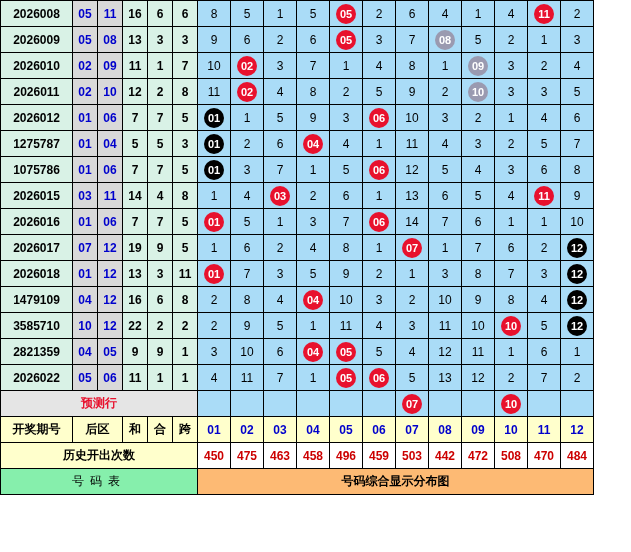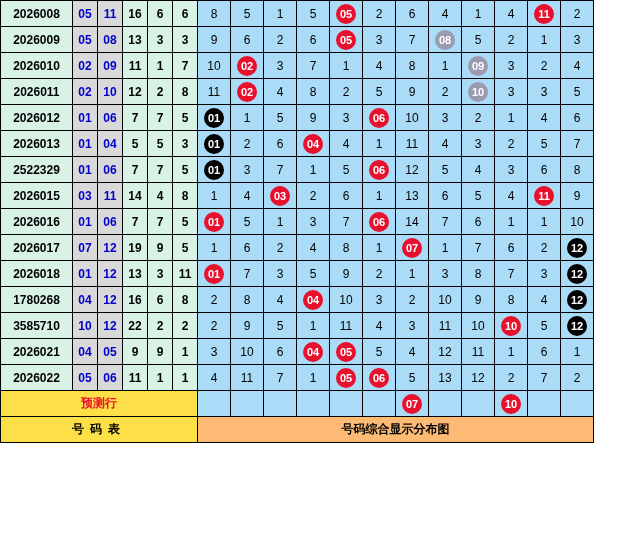--- a/index.html
+++ b/index.html
@@ -49,21 +49,21 @@
     font-weight: bold;
     text-align: center;
   }
   .ball.red { background: #e8112d; color: #ffffff; }
   .ball.black { background: #000000; color: #ffffff; }
   .ball.gray { background: #9a9ab0; color: #ffffff; }
   .plain { font-size: 12px; color: #000; }
 
   
   .predict-label {
-    background: #fde047;
+    background: #e5e5e5;
     color: #e8112d;
     font-weight: bold;
     font-size: 12.5px;
   }
   .predict-cell { background: #aadcf7; }
 
   
   .hdr {
     background: #ffffcc;
     font-weight: bold;
@@ -87,22 +87,22 @@
     font-size: 12.5px;
     color: #cc0000;
   }
   .stat-val2 {
     background: #ffffff;
     font-weight: bold;
     font-size: 12.5px;
     color: #cc0000;
   }
   .foot-left {
-    background: #fde047;
-    font-weight: bold;
+    background: #86efac;
+    font-weight: normal;
     font-size: 13px;
     letter-spacing: 6px;
   }
   .foot-right {
     background: #fdba74;
     font-weight: bold;
     font-size: 13.5px;
   }
 </style>
 </head>
@@ -205,41 +205,41 @@
           <td class="c-num"><span class="plain">3</span></td>
           <td class="c-num"><span class="ball red">06</span></td>
           <td class="c-num"><span class="plain">10</span></td>
           <td class="c-num"><span class="plain">3</span></td>
           <td class="c-num"><span class="plain">2</span></td>
           <td class="c-num"><span class="plain">1</span></td>
           <td class="c-num"><span class="plain">4</span></td>
           <td class="c-num"><span class="plain">6</span></td>
         </tr>
         <tr>
-          <td class="c-issue">2026013</td>
+          <td class="c-issue">1275787</td>
           <td class="c-back back-blue">01</td>
           <td class="c-back back-blue">04</td>
           <td class="c-he">5</td>
           <td class="c-hz">5</td>
           <td class="c-kua">3</td>
           <td class="c-num"><span class="ball black">01</span></td>
           <td class="c-num"><span class="plain">2</span></td>
           <td class="c-num"><span class="plain">6</span></td>
           <td class="c-num"><span class="ball red">04</span></td>
           <td class="c-num"><span class="plain">4</span></td>
           <td class="c-num"><span class="plain">1</span></td>
           <td class="c-num"><span class="plain">11</span></td>
           <td class="c-num"><span class="plain">4</span></td>
           <td class="c-num"><span class="plain">3</span></td>
           <td class="c-num"><span class="plain">2</span></td>
           <td class="c-num"><span class="plain">5</span></td>
           <td class="c-num"><span class="plain">7</span></td>
         </tr>
         <tr>
-          <td class="c-issue">2522329</td>
+          <td class="c-issue">1075786</td>
           <td class="c-back back-blue">01</td>
           <td class="c-back back-blue">06</td>
           <td class="c-he">7</td>
           <td class="c-hz">7</td>
           <td class="c-kua">5</td>
           <td class="c-num"><span class="ball black">01</span></td>
           <td class="c-num"><span class="plain">3</span></td>
           <td class="c-num"><span class="plain">7</span></td>
           <td class="c-num"><span class="plain">1</span></td>
           <td class="c-num"><span class="plain">5</span></td>
@@ -325,21 +325,21 @@
           <td class="c-num"><span class="plain">9</span></td>
           <td class="c-num"><span class="plain">2</span></td>
           <td class="c-num"><span class="plain">1</span></td>
           <td class="c-num"><span class="plain">3</span></td>
           <td class="c-num"><span class="plain">8</span></td>
           <td class="c-num"><span class="plain">7</span></td>
           <td class="c-num"><span class="plain">3</span></td>
           <td class="c-num"><span class="ball black">12</span></td>
         </tr>
         <tr>
-          <td class="c-issue">1780268</td>
+          <td class="c-issue">1479109</td>
           <td class="c-back back-blue">04</td>
           <td class="c-back back-blue">12</td>
           <td class="c-he">16</td>
           <td class="c-hz">6</td>
           <td class="c-kua">8</td>
           <td class="c-num"><span class="plain">2</span></td>
           <td class="c-num"><span class="plain">8</span></td>
           <td class="c-num"><span class="plain">4</span></td>
           <td class="c-num"><span class="ball red">04</span></td>
           <td class="c-num"><span class="plain">10</span></td>
@@ -365,21 +365,21 @@
           <td class="c-num"><span class="plain">11</span></td>
           <td class="c-num"><span class="plain">4</span></td>
           <td class="c-num"><span class="plain">3</span></td>
           <td class="c-num"><span class="plain">11</span></td>
           <td class="c-num"><span class="plain">10</span></td>
           <td class="c-num"><span class="ball red">10</span></td>
           <td class="c-num"><span class="plain">5</span></td>
           <td class="c-num"><span class="ball black">12</span></td>
         </tr>
         <tr>
-          <td class="c-issue">2026021</td>
+          <td class="c-issue">2821359</td>
           <td class="c-back back-blue">04</td>
           <td class="c-back back-blue">05</td>
           <td class="c-he">9</td>
           <td class="c-hz">9</td>
           <td class="c-kua">1</td>
           <td class="c-num"><span class="plain">3</span></td>
           <td class="c-num"><span class="plain">10</span></td>
           <td class="c-num"><span class="plain">6</span></td>
           <td class="c-num"><span class="ball red">04</span></td>
           <td class="c-num"><span class="ball red">05</span></td>
@@ -420,18 +420,52 @@
           <td class="predict-cell"></td>
           <td class="predict-cell"></td>
           <td class="predict-cell"><span class="ball red">07</span></td>
           <td class="predict-cell"></td>
           <td class="predict-cell"></td>
           <td class="predict-cell"><span class="ball red">10</span></td>
           <td class="predict-cell"></td>
           <td class="predict-cell"></td>
         </tr>
         <tr>
+          <td class="hdr">开奖期号</td>
+          <td class="hdr" colspan="2">后区</td>
+          <td class="hdr">和</td>
+          <td class="hdr">合</td>
+          <td class="hdr">跨</td>
+          <td class="hdr-num">01</td>
+          <td class="hdr-num">02</td>
+          <td class="hdr-num">03</td>
+          <td class="hdr-num">04</td>
+          <td class="hdr-num">05</td>
+          <td class="hdr-num">06</td>
+          <td class="hdr-num">07</td>
+          <td class="hdr-num">08</td>
+          <td class="hdr-num">09</td>
+          <td class="hdr-num">10</td>
+          <td class="hdr-num">11</td>
+          <td class="hdr-num">12</td>
+        </tr>
+        <tr>
+          <td class="stat-label" colspan="6">历史开出次数</td>
+          <td class="stat-val">450</td>
+          <td class="stat-val">475</td>
+          <td class="stat-val">463</td>
+          <td class="stat-val">458</td>
+          <td class="stat-val">496</td>
+          <td class="stat-val">459</td>
+          <td class="stat-val">503</td>
+          <td class="stat-val">442</td>
+          <td class="stat-val">472</td>
+          <td class="stat-val">508</td>
+          <td class="stat-val">470</td>
+          <td class="stat-val">484</td>
+        </tr>
+        <tr>
           <td class="foot-left" colspan="6">号码表</td>
           <td class="foot-right" colspan="12">号码综合显示分布图</td>
         </tr>
       </tbody>
   </table>
 </div>
 
 </body></html>

